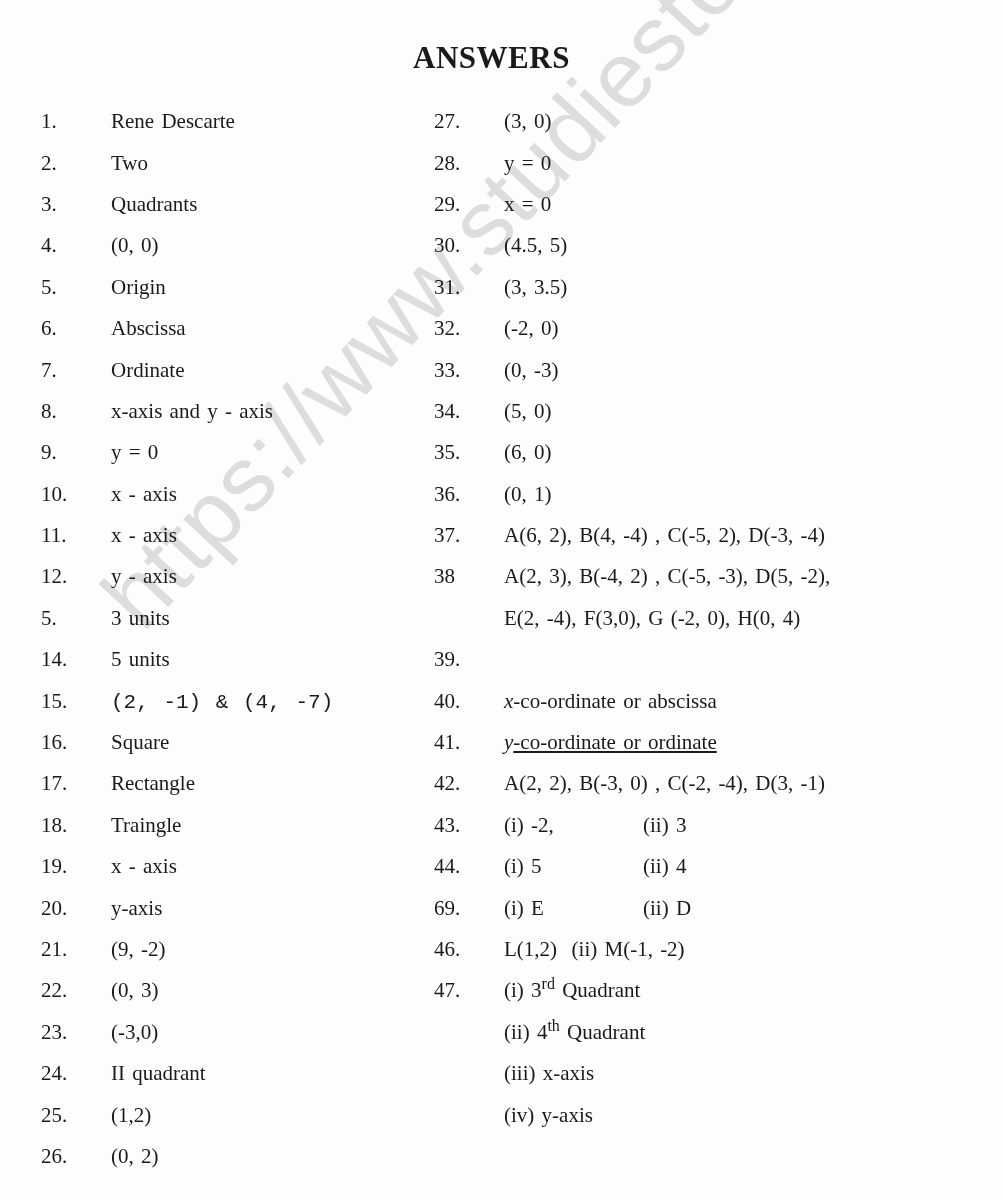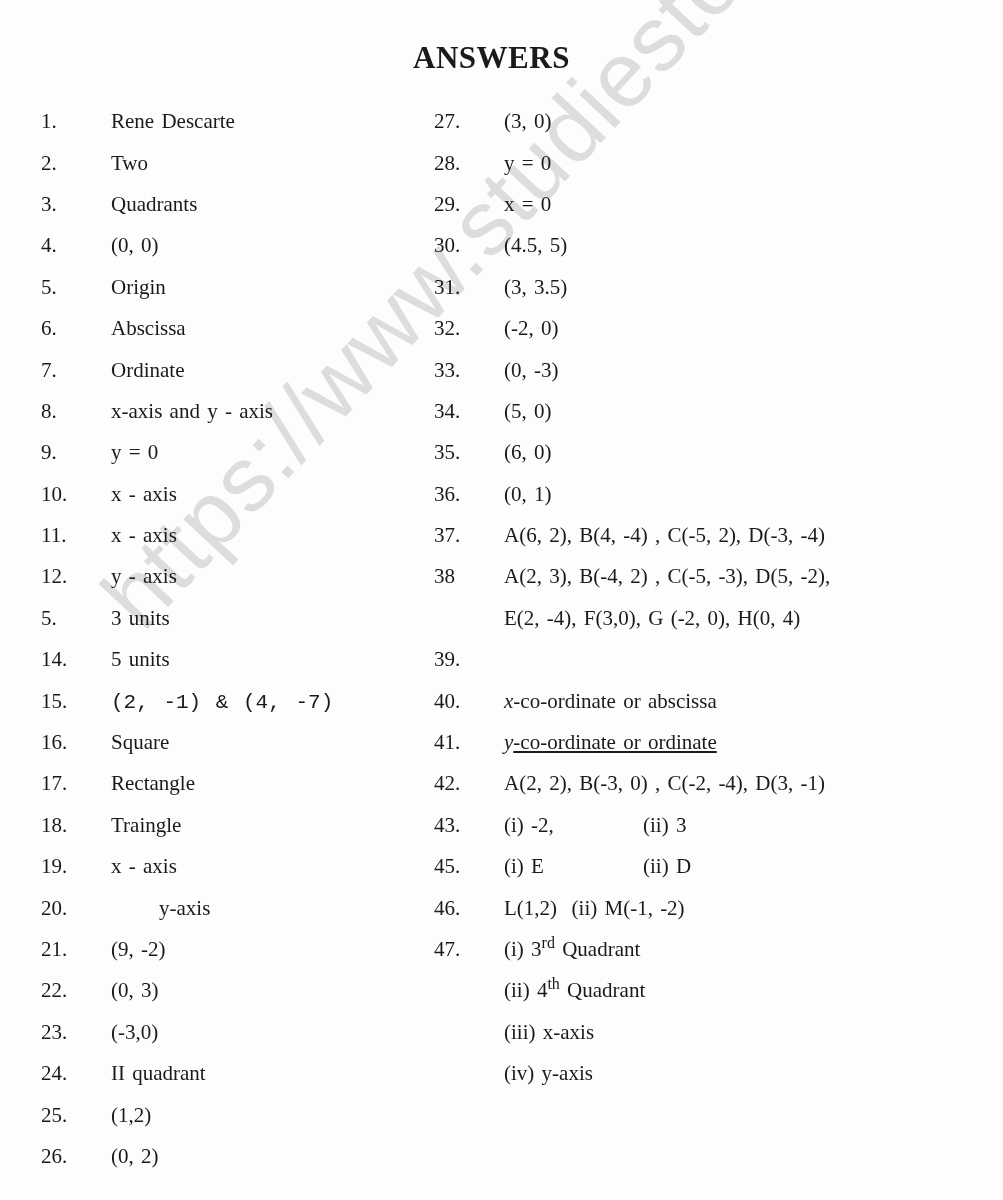--- a/index.html
+++ b/index.html
@@ -129,21 +129,21 @@
     <div class="row">
       <span class="num">18.</span>
       <span class="ans"><span style="white-space: pre;">Traingle</span></span>
     </div>
     <div class="row">
       <span class="num">19.</span>
       <span class="ans"><span style="white-space: pre;">x - axis</span></span>
     </div>
     <div class="row">
       <span class="num">20.</span>
-      <span class="ans"><span style="white-space: pre; margin-left: 48px;">y-axis</span></span>
+      <span class="ans"><span style="white-space: pre;">y-axis</span></span>
     </div>
     <div class="row">
       <span class="num">21.</span>
       <span class="ans"><span style="white-space: pre;">(9, -2)</span></span>
     </div>
     <div class="row">
       <span class="num">22.</span>
       <span class="ans"><span style="white-space: pre;">(0, 3)</span></span>
     </div>
     <div class="row">
@@ -229,21 +229,25 @@
     </div>
     <div class="row">
       <span class="num">42.</span>
       <span class="ans"><span style="white-space: pre;">A(2, 2), B(-3, 0) , C(-2, -4), D(3, -1)</span></span>
     </div>
     <div class="row">
       <span class="num">43.</span>
       <span class="ans"><span class="sub">(i) -2,</span><span>(ii) 3</span></span>
     </div>
     <div class="row">
-      <span class="num">45.</span>
+      <span class="num">44.</span>
+      <span class="ans"><span class="sub">(i) 5</span><span>(ii) 4</span></span>
+    </div>
+    <div class="row">
+      <span class="num">69.</span>
       <span class="ans"><span class="sub">(i) E</span><span>(ii) D</span></span>
     </div>
     <div class="row">
       <span class="num">46.</span>
       <span class="ans"><span style="white-space: pre;">L(1,2)  (ii) M(-1, -2)</span></span>
     </div>
     <div class="row">
       <span class="num">47.</span>
       <span class="ans"><span>(i) 3</span><sup>rd</sup><span style="white-space: pre;"> Quadrant</span></span>
     </div>

